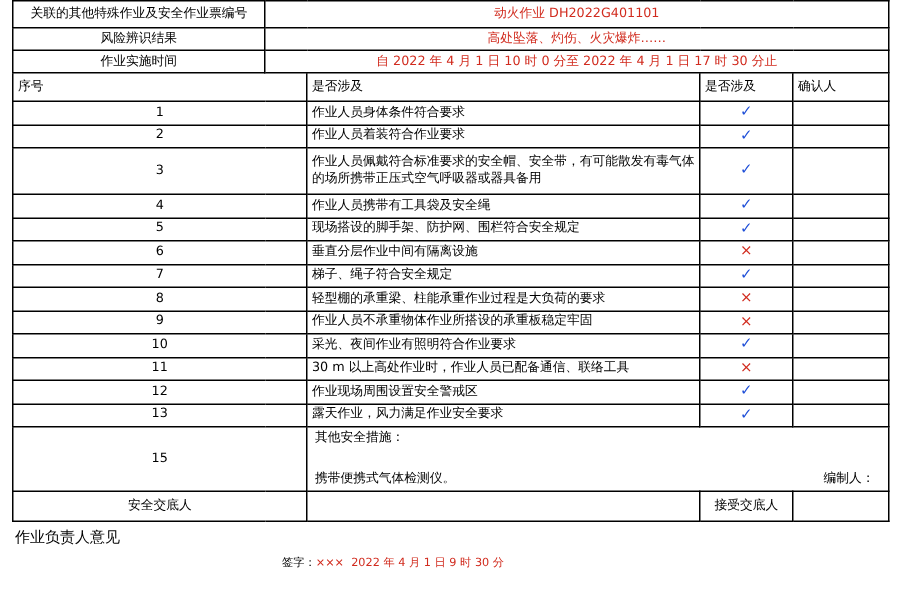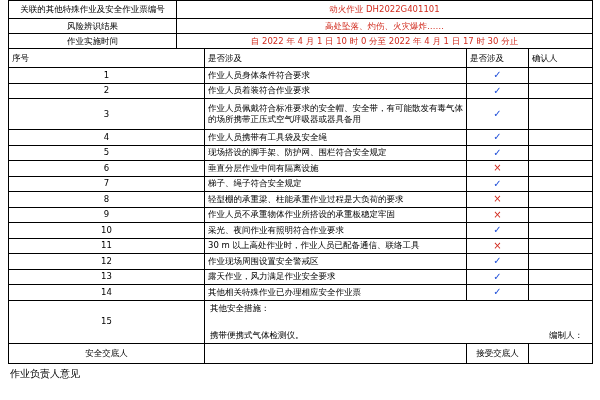--- a/index.html
+++ b/index.html
@@ -204,26 +204,20 @@
         <td class="c-left">作业现场周围设置安全警戒区</td>
         <td class="c-center tick">✓</td>
         <td class="c-center"></td>
       </tr>
       <tr class="row-h">
         <td class="c-center" colspan="2">13</td>
         <td class="c-left">露天作业，风力满足作业安全要求</td>
         <td class="c-center tick">✓</td>
         <td class="c-center"></td>
       </tr>
-      <tr class="row-h">
-        <td class="c-center" colspan="2">14</td>
-        <td class="c-left">其他相关特殊作业已办理相应安全作业票</td>
-        <td class="c-center tick">✓</td>
-        <td class="c-center"></td>
-      </tr>
 
       <tr>
         <td class="c-center" colspan="2">15</td>
         <td class="other-cell" colspan="3">
           <div class="other-inner">
             <div style="position:absolute; left:2px; top:1px;">其他安全措施：</div>
             <div class="other-text">携带便携式气体检测仪。</div>
             <div class="maker">编制人：</div>
           </div>
         </td>
@@ -233,15 +227,18 @@
         <td class="c-center" colspan="2">安全交底人</td>
         <td></td>
         <td class="c-center">接受交底人</td>
         <td></td>
       </tr>
     </tbody>
   </table>
 
   <div class="bottom-block">
     <div class="bottom-line">作业负责人意见</div>
+    <div class="footer-note">
+      <span>签字：</span><span class="red">×××</span>&nbsp;&nbsp;<span class="red">2022 年 4 月 1 日 9 时 30 分</span>
+    </div>
   </div>
 
 </div>
 
 </body></html>

